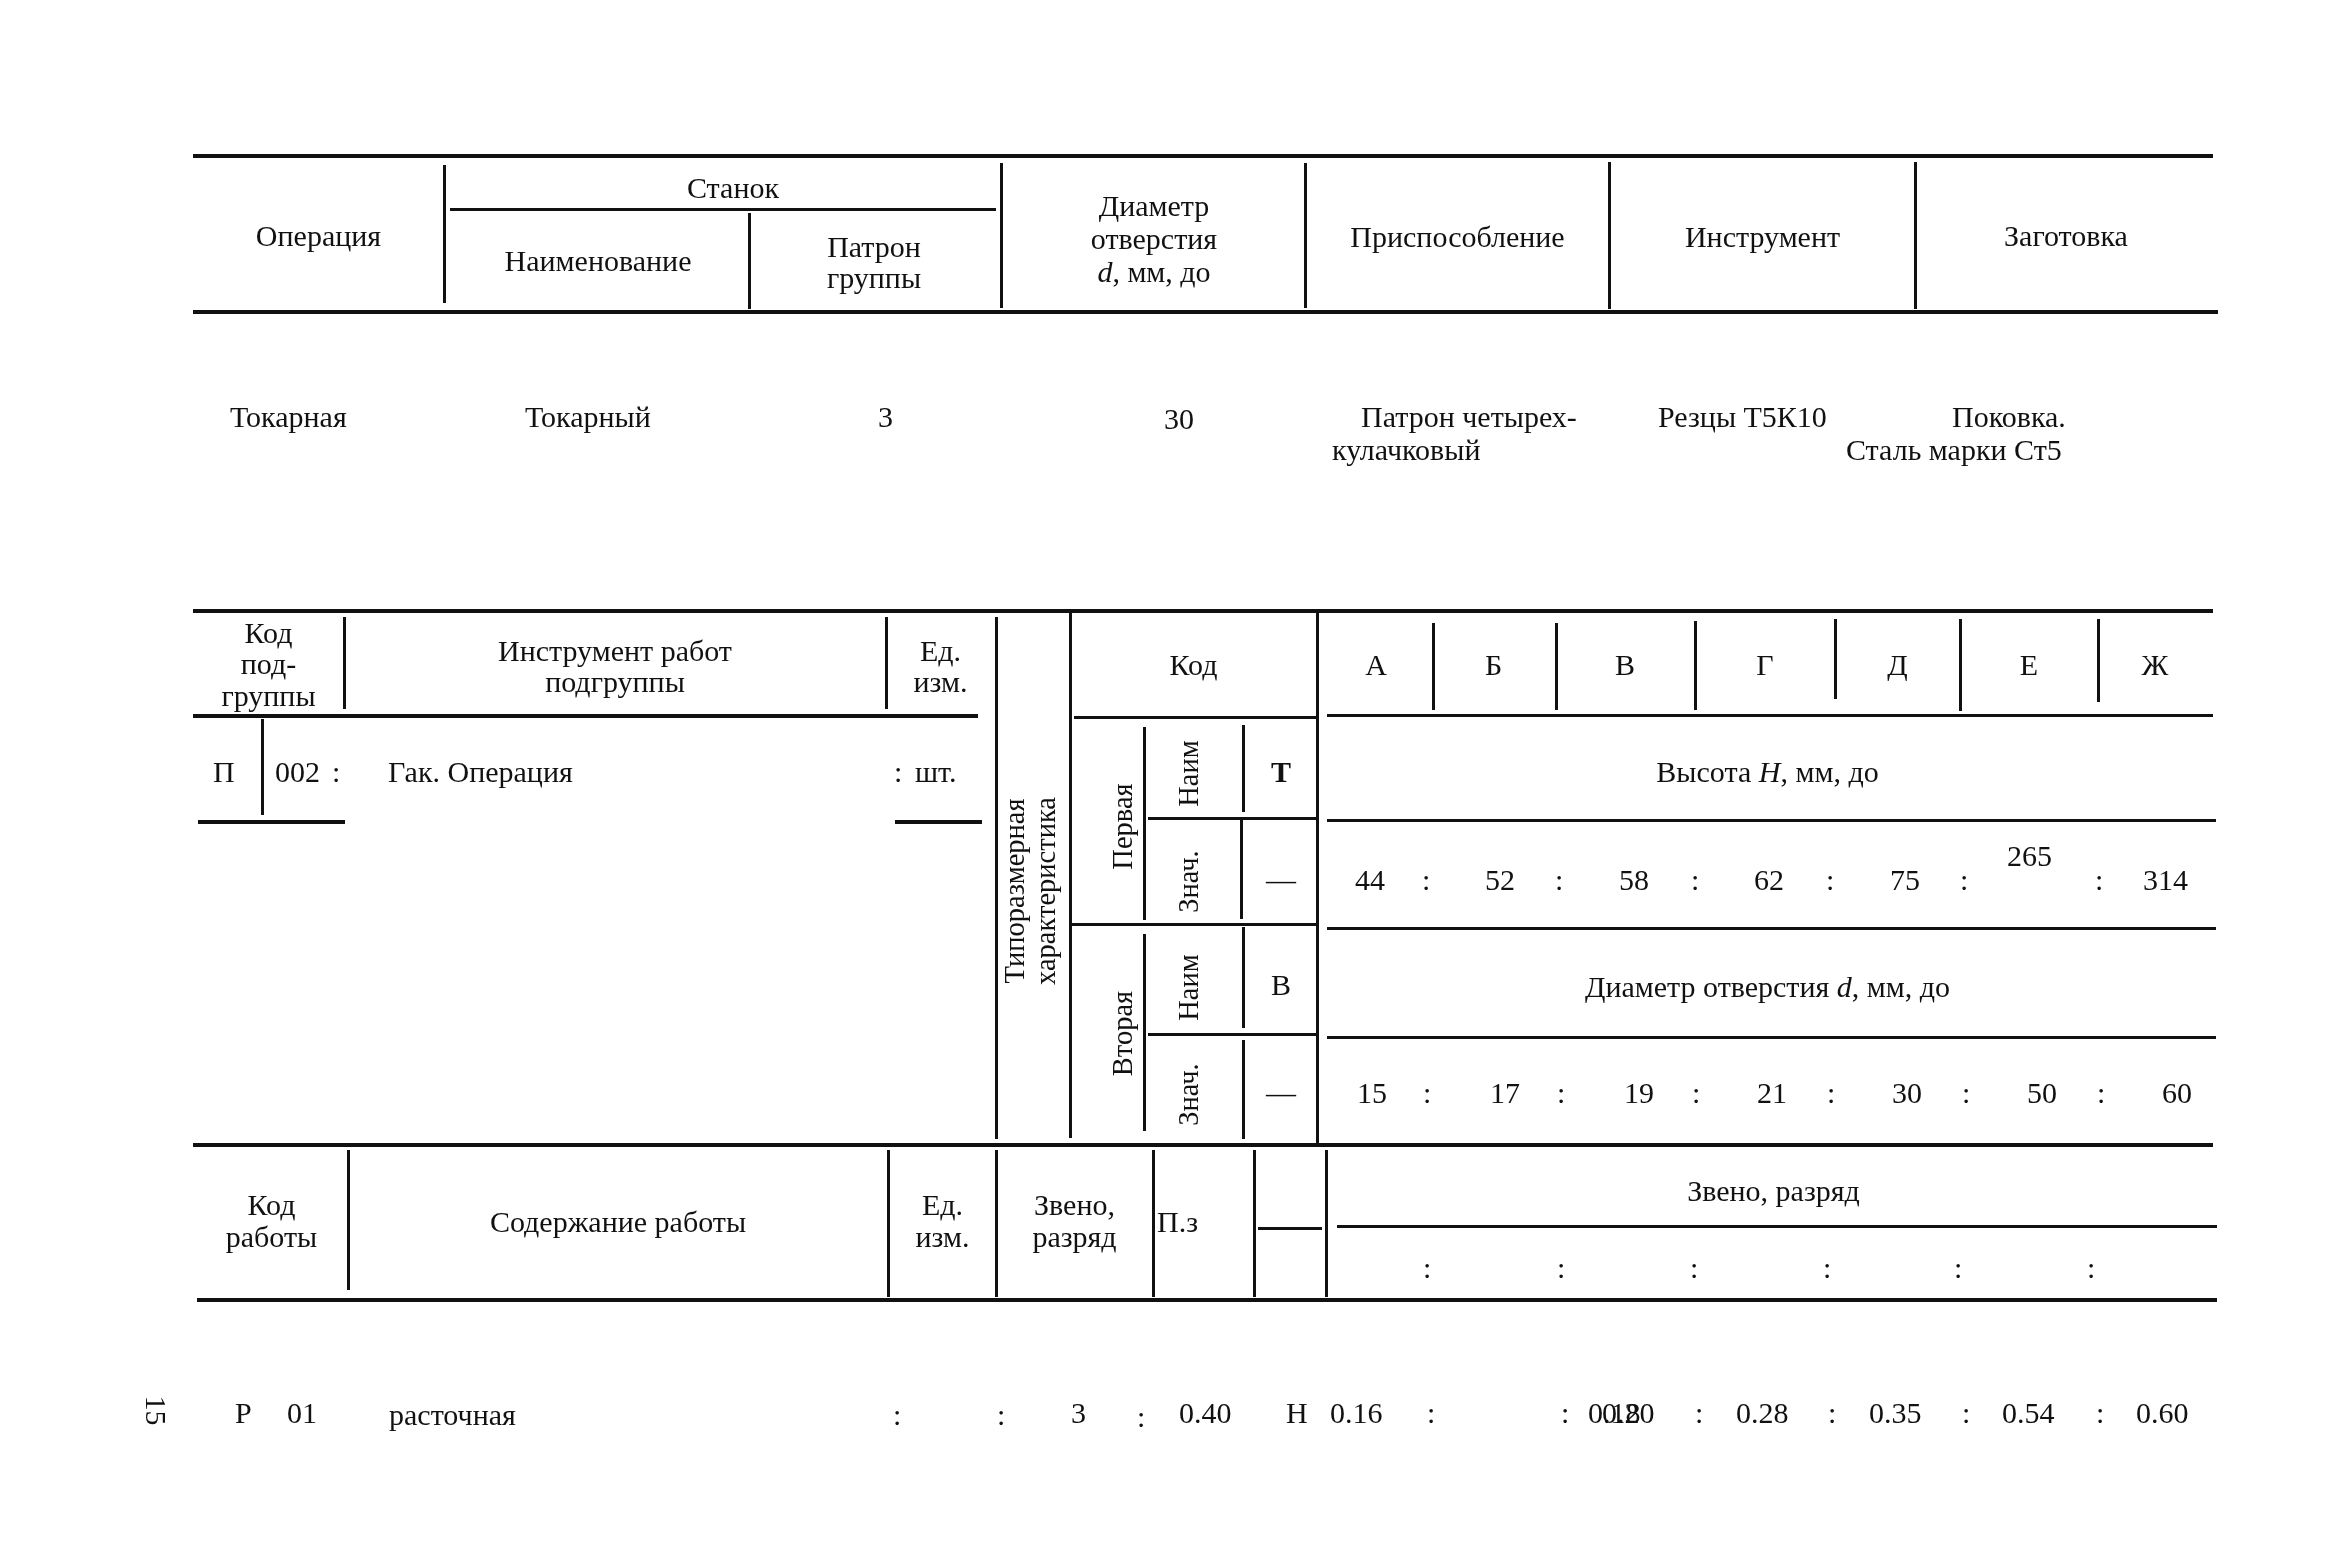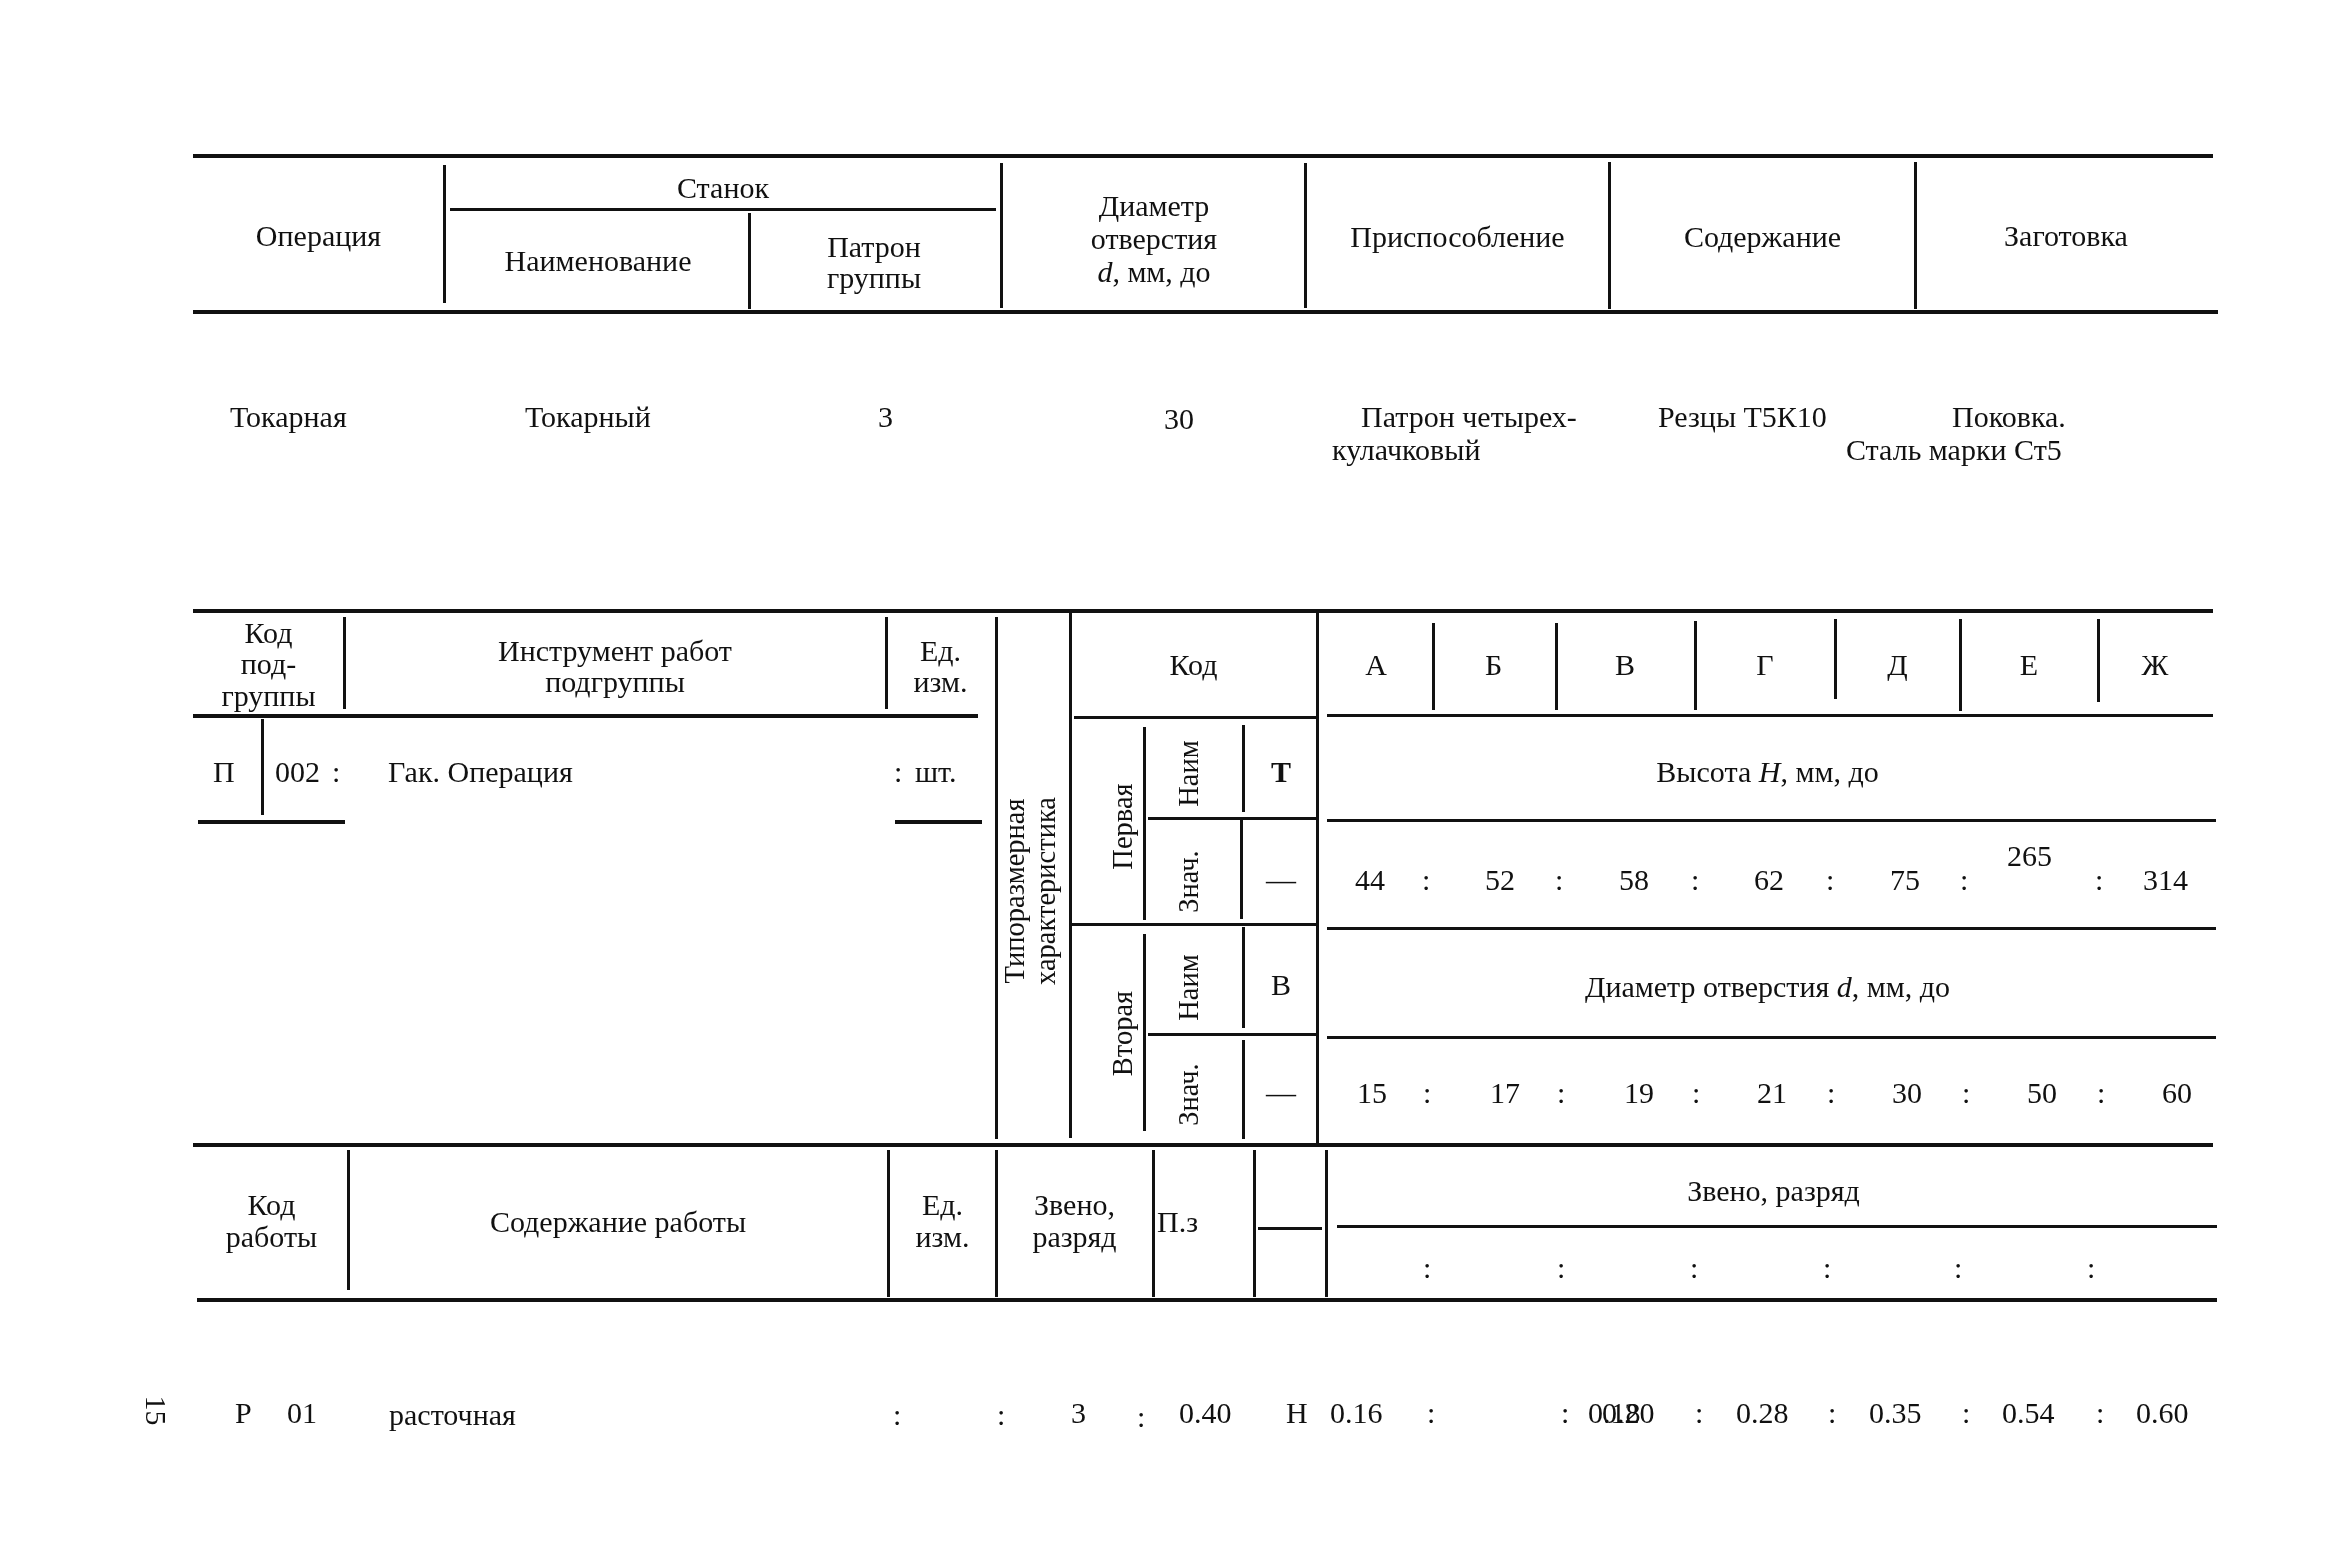--- a/index.html
+++ b/index.html
@@ -24,29 +24,29 @@
   <div class="hl" style="left:193px; top:310px; width:2025px;"></div>
 
   <div class="vl" style="left:443px; top:165px; height:138px;"></div>
   <div class="vl" style="left:748px; top:213px; height:96px;"></div>
   <div class="vl" style="left:1000px; top:163px; height:145px;"></div>
   <div class="vl" style="left:1304px; top:163px; height:145px;"></div>
   <div class="vl" style="left:1608px; top:162px; height:147px;"></div>
   <div class="vl" style="left:1914px; top:162px; height:147px;"></div>
 
   <div class="t c" style="left:197px; width:243px; top:219px;">Операция</div>
-  <div class="t c" style="left:450px; width:546px; top:171px;">Станок</div>
+  <div class="t c" style="left:460px; width:546px; top:171px;">Станок</div>
   <div class="t c" style="left:450px; width:296px; top:244px;">Наименование</div>
   <div class="t c" style="left:751px; width:246px; top:230px;">Патрон</div>
   <div class="t c" style="left:751px; width:246px; top:261px;">группы</div>
   <div class="t c" style="left:1005px; width:298px; top:189px;">Диаметр</div>
   <div class="t c" style="left:1005px; width:298px; top:222px;">отверстия</div>
   <div class="t c" style="left:1005px; width:298px; top:255px;"><span class="ital">d</span><span>, мм, до</span></div>
   <div class="t c" style="left:1308px; width:299px; top:220px;">Приспособление</div>
-  <div class="t c" style="left:1612px; width:301px; top:220px;">Содержание</div>
+  <div class="t c" style="left:1612px; width:301px; top:220px;">Инструмент</div>
   <div class="t c" style="left:1917px; width:298px; top:219px;">Заготовка</div>
 </div>
 
 <div>
   <div class="t" style="left:230px; top:400px;">Токарная</div>
   <div class="t" style="left:525px; top:400px;">Токарный</div>
   <div class="t" style="left:878px; top:400px;">3</div>
   <div class="t" style="left:1164px; top:402px;">30</div>
   <div class="t" style="left:1361px; top:400px;">Патрон четырех-</div>
   <div class="t" style="left:1332px; top:433px;">кулачковый</div>

